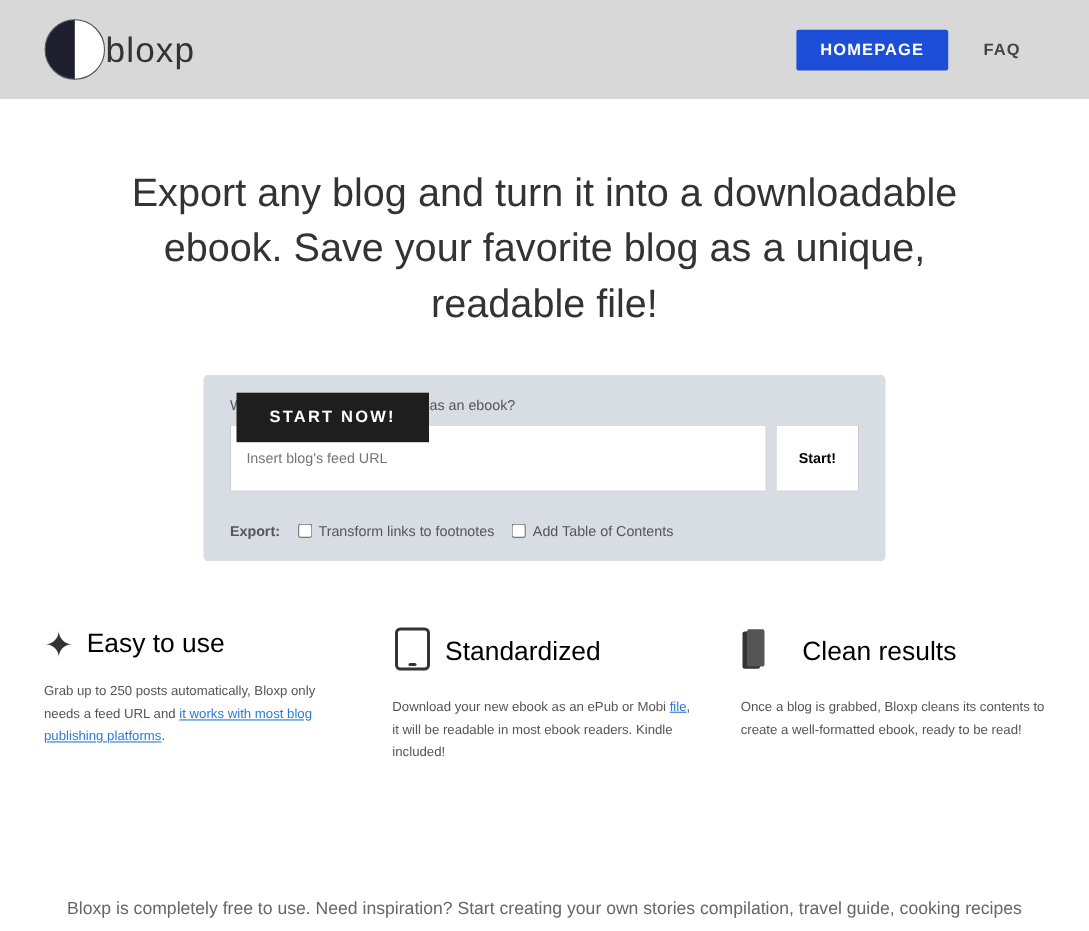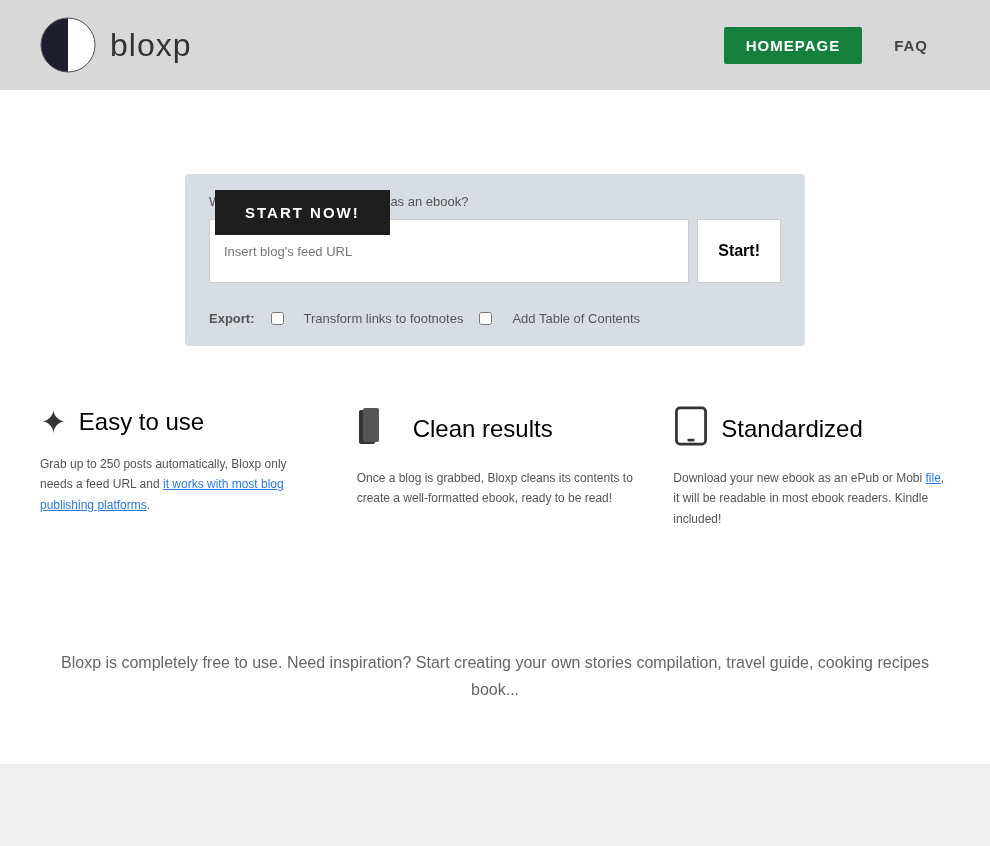--- a/index.html
+++ b/index.html
@@ -10,21 +10,20 @@
       background: #d8d8d8;
       display: flex;
       align-items: center;
       justify-content: space-between;
       padding: 0 40px;
       height: 90px;
     }
     .logo {
       display: flex;
       align-items: center;
-      gap: 14px;
     }
     .logo-icon {
       width: 56px;
       height: 56px;
     }
     .logo-text {
       font-size: 32px;
       font-weight: 300;
       color: #333;
       letter-spacing: 1px;
@@ -38,21 +37,21 @@
       padding: 10px 22px;
       font-size: 15px;
       font-weight: 700;
       letter-spacing: 1px;
       text-transform: uppercase;
       color: #444;
       cursor: pointer;
       border-radius: 2px;
     }
     .nav-item.active {
-      background: #15803d;
+      background: #1d4ed8;
       color: #fff;
     }
 
     
     .main {
       background: #fff;
       padding: 60px 40px 80px;
     }
 
     .hero-text {
@@ -111,39 +110,39 @@
       border: 1px solid #ccc;
       background: #fff;
       font-size: 13px;
       color: #aaa;
       outline: none;
     }
     .start-btn {
       background: #fff;
       border: 1px solid #ccc;
       padding: 22px 20px;
-      font-size: 16px;
+      font-size: 13px;
       font-weight: 600;
       cursor: pointer;
       white-space: nowrap;
     }
     .options-row {
       display: flex;
       align-items: center;
       gap: 16px;
       font-size: 13px;
       color: #555;
     }
     .options-label {
       font-weight: 600;
     }
     .option-item {
       display: flex;
       align-items: center;
-      gap: 20px;
+      gap: 6px;
     }
     .option-item input[type="checkbox"] {
       cursor: pointer;
     }
 
     
     .features {
       max-width: 960px;
       margin: 60px auto 0;
       display: grid;
@@ -200,20 +199,23 @@
     <span class="logo-text">bloxp</span>
   </div>
   <nav class="nav">
     <div class="nav-item active">HOMEPAGE</div>
     <div class="nav-item">FAQ</div>
   </nav>
 </header>
 
 <main class="main">
 
+  <div class="hero-text">
+    <h1>Export any blog and turn it into a downloadable ebook. Save your favorite blog as a unique, readable file!</h1>
+  </div>
 
   <div class="form-container">
     <button class="start-now-btn">START NOW!</button>
     <div class="form-box">
       <label class="form-label">What blog do you want to save as an ebook?</label>
       <div class="form-row">
         <input type="text" class="url-input" placeholder="Insert blog's feed URL" style="">
         <button class="start-btn">Start!</button>
       </div>
       <div class="options-row">
@@ -239,45 +241,45 @@
         <span class="feature-title">Easy to use</span>
       </div>
       <p class="feature-desc">
         Grab up to 250 posts automatically, Bloxp only needs a feed URL and <span class="highlight">it works with most blog publishing platforms</span>.
       </p>
     </div>
 
     <div class="feature-item">
       <div class="feature-header">
         <span class="feature-icon">
+          <svg width="36" height="40" viewBox="0 0 36 44">
+            <rect x="2" y="2" width="32" height="40" rx="4" fill="none" stroke="#333" stroke-width="3"></rect>
+            <rect x="14" y="36" width="8" height="3" rx="1.5" fill="#333"></rect>
+          </svg>
+        </span>
+        <span class="feature-title">Standardized</span>
+      </div>
+      <p class="feature-desc">
+        Download your new ebook as an ePub or Mobi <span class="highlight">file</span>, it will be readable in most ebook readers. Kindle included!
+      </p>
+    </div>
+
+    <div class="feature-item">
+      <div class="feature-header">
+        <span class="feature-icon">
           
           <svg width="44" height="40" viewBox="0 0 44 40">
             <rect x="2" y="4" width="16" height="34" rx="2" fill="#333"></rect>
             <rect x="6" y="2" width="16" height="34" rx="2" fill="#555"></rect>
           </svg>
         </span>
         <span class="feature-title">Clean results</span>
       </div>
       <p class="feature-desc">Once a blog is grabbed, Bloxp cleans its contents to create a well-formatted ebook, ready to be read!</p>
     </div>
 
-    <div class="feature-item">
-      <div class="feature-header">
-        <span class="feature-icon">
-          <svg width="36" height="40" viewBox="0 0 36 44">
-            <rect x="2" y="2" width="32" height="40" rx="4" fill="none" stroke="#333" stroke-width="3"></rect>
-            <rect x="14" y="36" width="8" height="3" rx="1.5" fill="#333"></rect>
-          </svg>
-        </span>
-        <span class="feature-title">Standardized</span>
-      </div>
-      <p class="feature-desc">
-        Download your new ebook as an ePub or Mobi <span class="highlight">file</span>, it will be readable in most ebook readers. Kindle included!
-      </p>
-    </div>
-
   </div>
 
 </main>
 
 <div class="footer-text">
   <p>Bloxp is completely free to use. Need inspiration? Start creating your own stories compilation, travel guide, cooking recipes book...</p>
 </div>
 
 </body></html>

